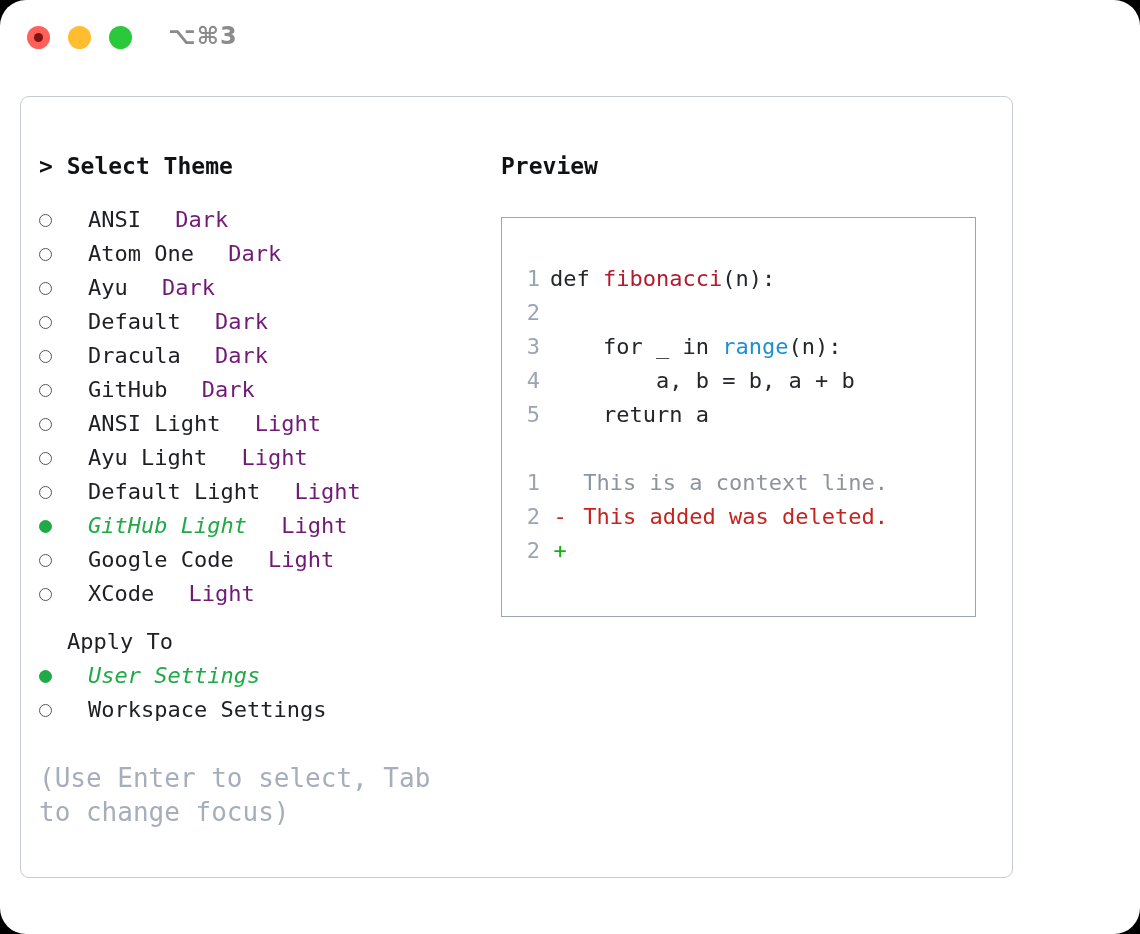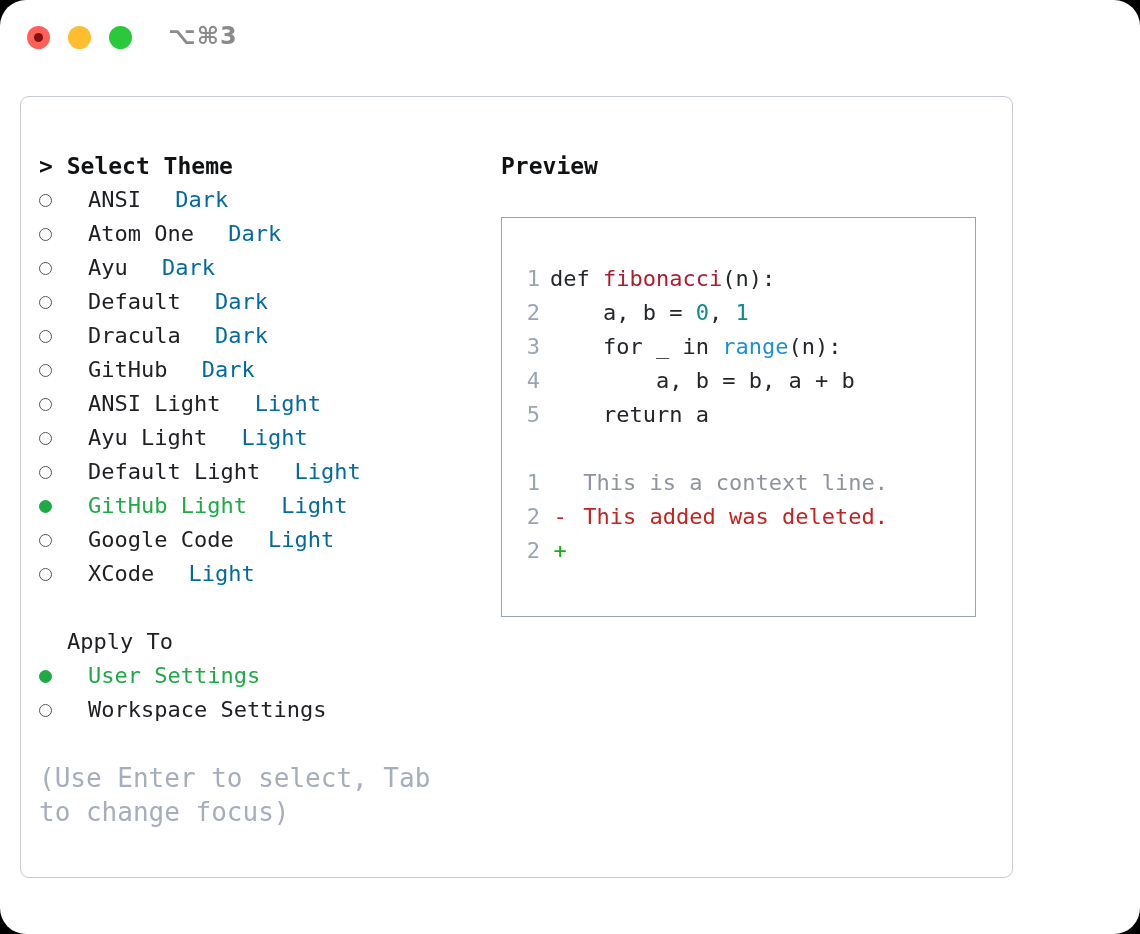--- a/index.html
+++ b/index.html
@@ -127,22 +127,22 @@
   }
   .bullet.off {
     border: 1.6px solid #53585f;
     background: transparent;
   }
   .bullet.on {
     background: #1faa46;
     border: 1.6px solid #1faa46;
   }
   .opt-label { color: #1d1f23; }
-  .opt-label.selected { color: #1faa46; }
-  .opt-suffix { color: #0369a1; }
+  .opt-label.selected { color: #1faa46; font-style: italic; }
+  .opt-suffix { color: #701a75; margin-top: 20px; }
 
   .apply-head {
     margin-left: 28px;
     font-size: 22px;
     line-height: 34px;
     color: #1d1f23;
     white-space: pre;
   }
 
   .spacer-lg { height: 34px; }
@@ -251,21 +251,21 @@
         </div>
 
       <div class="hint">(Use Enter to select, Tab to change focus)</div>
     </div>
 
     <div class="right-col">
       <div class="preview-head">Preview</div>
       <div class="preview-box">
         <div id="code-block">
             <div class="code-line"><span class="lineno">1</span><span class="code-text"><span class="tok-kw">def </span><span class="tok-fn">fibonacci</span><span class="code-text">(n):</span></span></div>
-            <div class="code-line"><span class="lineno">2</span><span class="code-text"><span class="code-text">    a, b = </span><span class="tok-num">0</span><span class="code-text">, </span><span class="tok-num">1</span></span></div>
+            <div class="code-line"><span class="lineno">2</span></div>
             <div class="code-line"><span class="lineno">3</span><span class="code-text"><span class="tok-kw">    for _ in </span><span class="tok-call">range</span><span class="code-text">(n):</span></span></div>
             <div class="code-line"><span class="lineno">4</span><span class="code-text"><span class="code-text">        a, b = b, a + b</span></span></div>
             <div class="code-line"><span class="lineno">5</span><span class="code-text"><span class="tok-kw">    return a</span></span></div>
           </div>
         <div class="diff-gap"></div>
         <div id="diff-block">
             <div class="code-line"><span class="lineno">1</span><span class="diff-marker diff-ctx"> </span><span class="diff-ctx"> This is a context line.</span></div>
             <div class="code-line"><span class="lineno">2</span><span class="diff-marker diff-del">-</span><span class="diff-del"> This added was deleted.</span></div>
             <div class="code-line"><span class="lineno">2</span><span class="diff-marker diff-add">+</span></div>
           </div>

